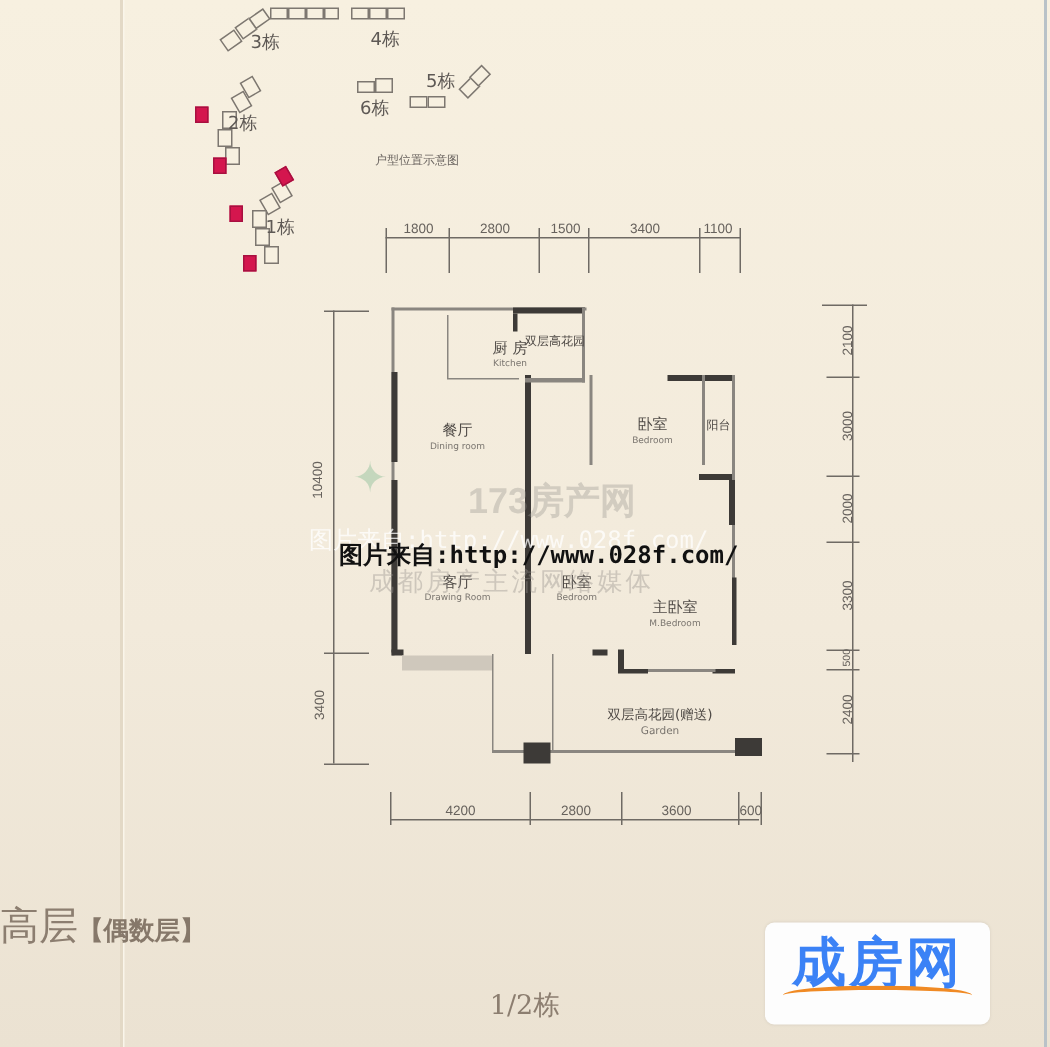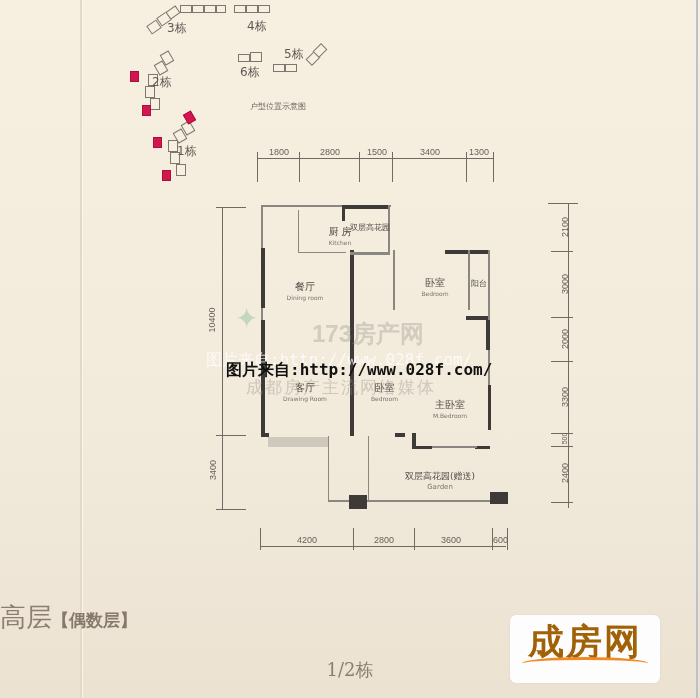--- a/index.html
+++ b/index.html
@@ -41,21 +41,21 @@
     .watermark-173 { position:absolute; color:rgba(150,145,140,0.35); font-size:24px; font-weight:bold; font-family:"Liberation Sans", sans-serif; }
     .watermark-sub { position:absolute; color:rgba(150,145,140,0.4); font-size:17px; letter-spacing:2px; }
     .watermark-url-faint { position:absolute; color:rgba(255,255,255,0.75); font-size:16px; font-family:"DejaVu Sans Mono", monospace; }
     .watermark-url { position:absolute; color:#111; font-size:16px; font-weight:bold; font-family:"DejaVu Sans Mono", monospace; }
 
     .title-main { position:absolute; left:0; width:700px; top:600px; text-align:left; color:#8c7e70; font-size:26px; }
     .title-main .bracket { font-size:17px; font-weight:bold; color:#86786a; }
     .title-sub { position:absolute; left:0; width:700px; top:658px; text-align:center; color:#8c7e70; font-size:18px; font-family:"DejaVu Serif", serif; }
 
     .logo-box { position:absolute; left:510px; top:615px; width:150px; height:68px; background:#fdfdfd; border-radius:6px; box-shadow: 0 0 2px #d8d0c2; }
-    .logo-name { position:absolute; left:0; width:150px; top:3px; text-align:center; font-size:36px; font-weight:bold; color:#a16207; letter-spacing:2px; }
+    .logo-name { position:absolute; left:0; width:150px; top:3px; text-align:center; font-size:36px; font-weight:bold; color:#3b82f6; letter-spacing:2px; }
     .logo-arc { position:absolute; left:12px; top:42px; width:126px; height:10px; border-top:3px solid #f08a24; border-radius:60% 60% 0 0; }
     .logo-url { position:absolute; left:0; width:150px; top:50px; text-align:center; font-size:13px; font-weight:bold; color:#1a5fc4; font-family:"Liberation Sans", sans-serif; }
   </style>
 </head>
 <body>
 
 <div class="page-bg"></div>
 <div class="fold left"></div>
 <div class="fold right"></div>
 
@@ -113,21 +113,21 @@
   <div class="dim-v" style="left:257px;top:152px;height:30px"></div>
   <div class="dim-v" style="left:299px;top:152px;height:30px"></div>
   <div class="dim-v" style="left:359px;top:152px;height:30px"></div>
   <div class="dim-v" style="left:392px;top:152px;height:30px"></div>
   <div class="dim-v" style="left:466px;top:152px;height:30px"></div>
   <div class="dim-v" style="left:493px;top:152px;height:30px"></div>
   <span class="dim-label" style="left:269px;top:147px">1800</span>
   <span class="dim-label" style="left:320px;top:147px">2800</span>
   <span class="dim-label" style="left:367px;top:147px">1500</span>
   <span class="dim-label" style="left:420px;top:147px">3400</span>
-  <span class="dim-label" style="left:469px;top:147px">1300</span>
+  <span class="dim-label" style="left:469px;top:147px">1100</span>
 
   <div class="dim-h" style="left:260px;top:546px;width:246px"></div>
   <div class="dim-v" style="left:260px;top:528px;height:22px"></div>
   <div class="dim-v" style="left:353px;top:528px;height:22px"></div>
   <div class="dim-v" style="left:414px;top:528px;height:22px"></div>
   <div class="dim-v" style="left:492px;top:528px;height:22px"></div>
   <div class="dim-v" style="left:507px;top:528px;height:22px"></div>
   <span class="dim-label" style="left:297px;top:535px">4200</span>
   <span class="dim-label" style="left:374px;top:535px">2800</span>
   <span class="dim-label" style="left:441px;top:535px">3600</span>

